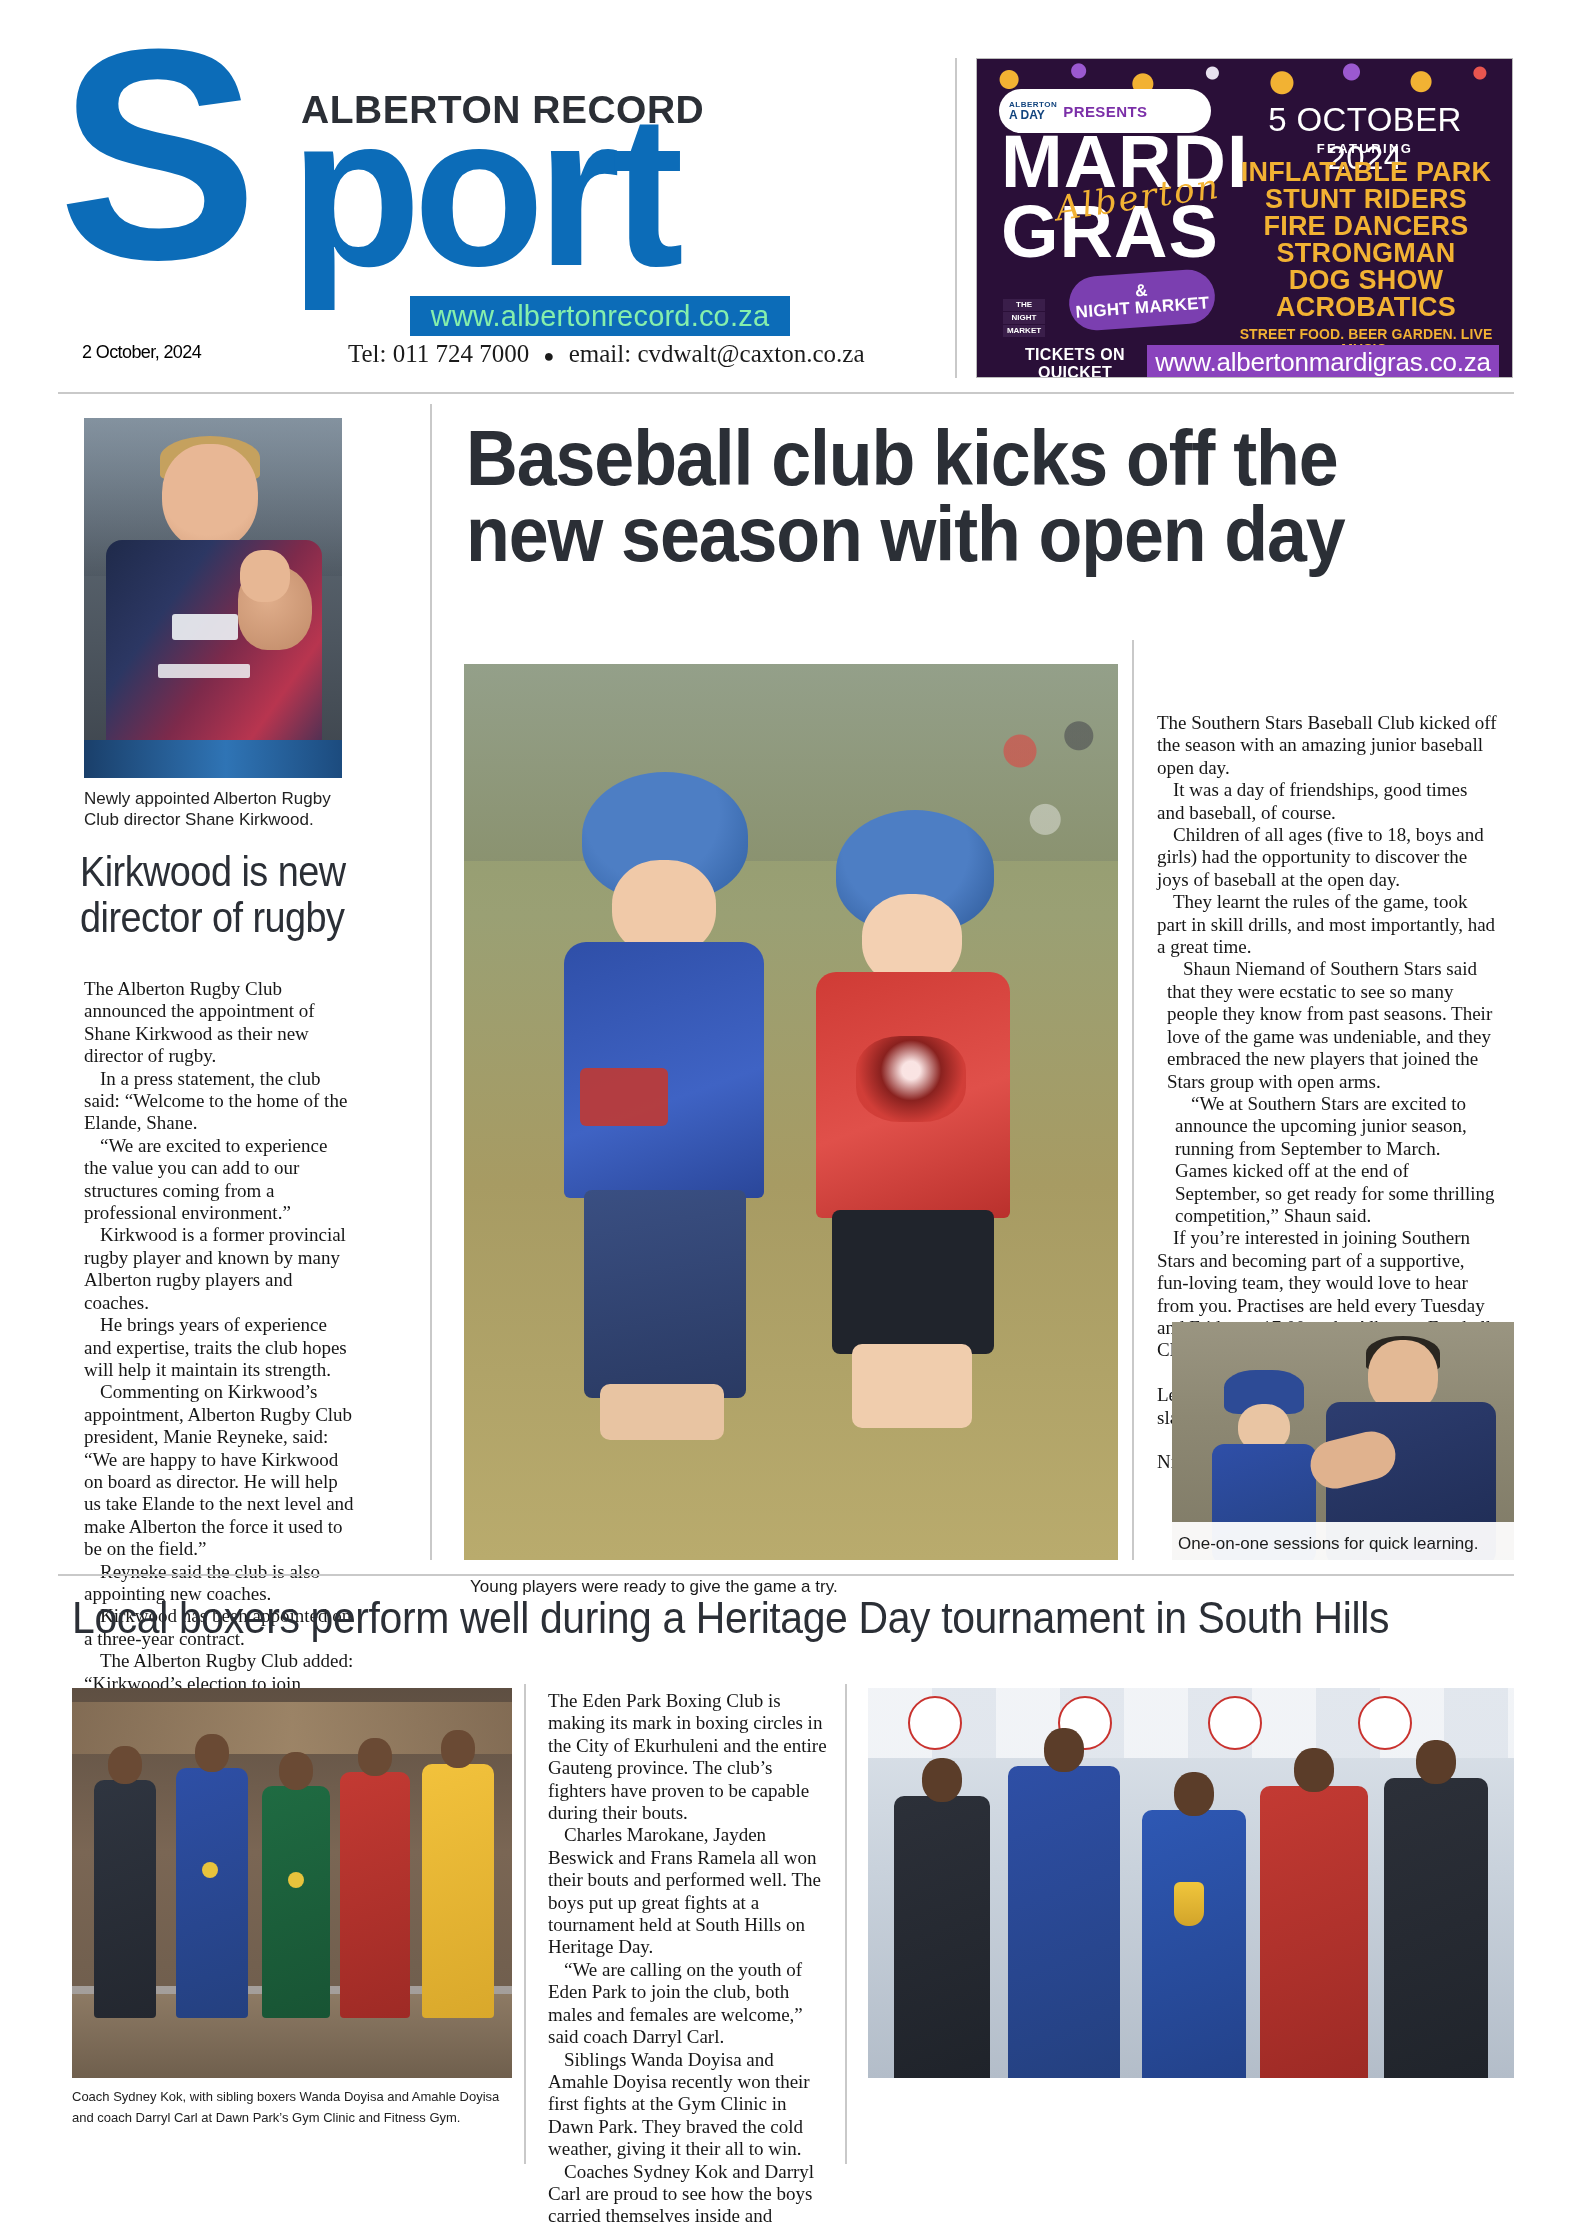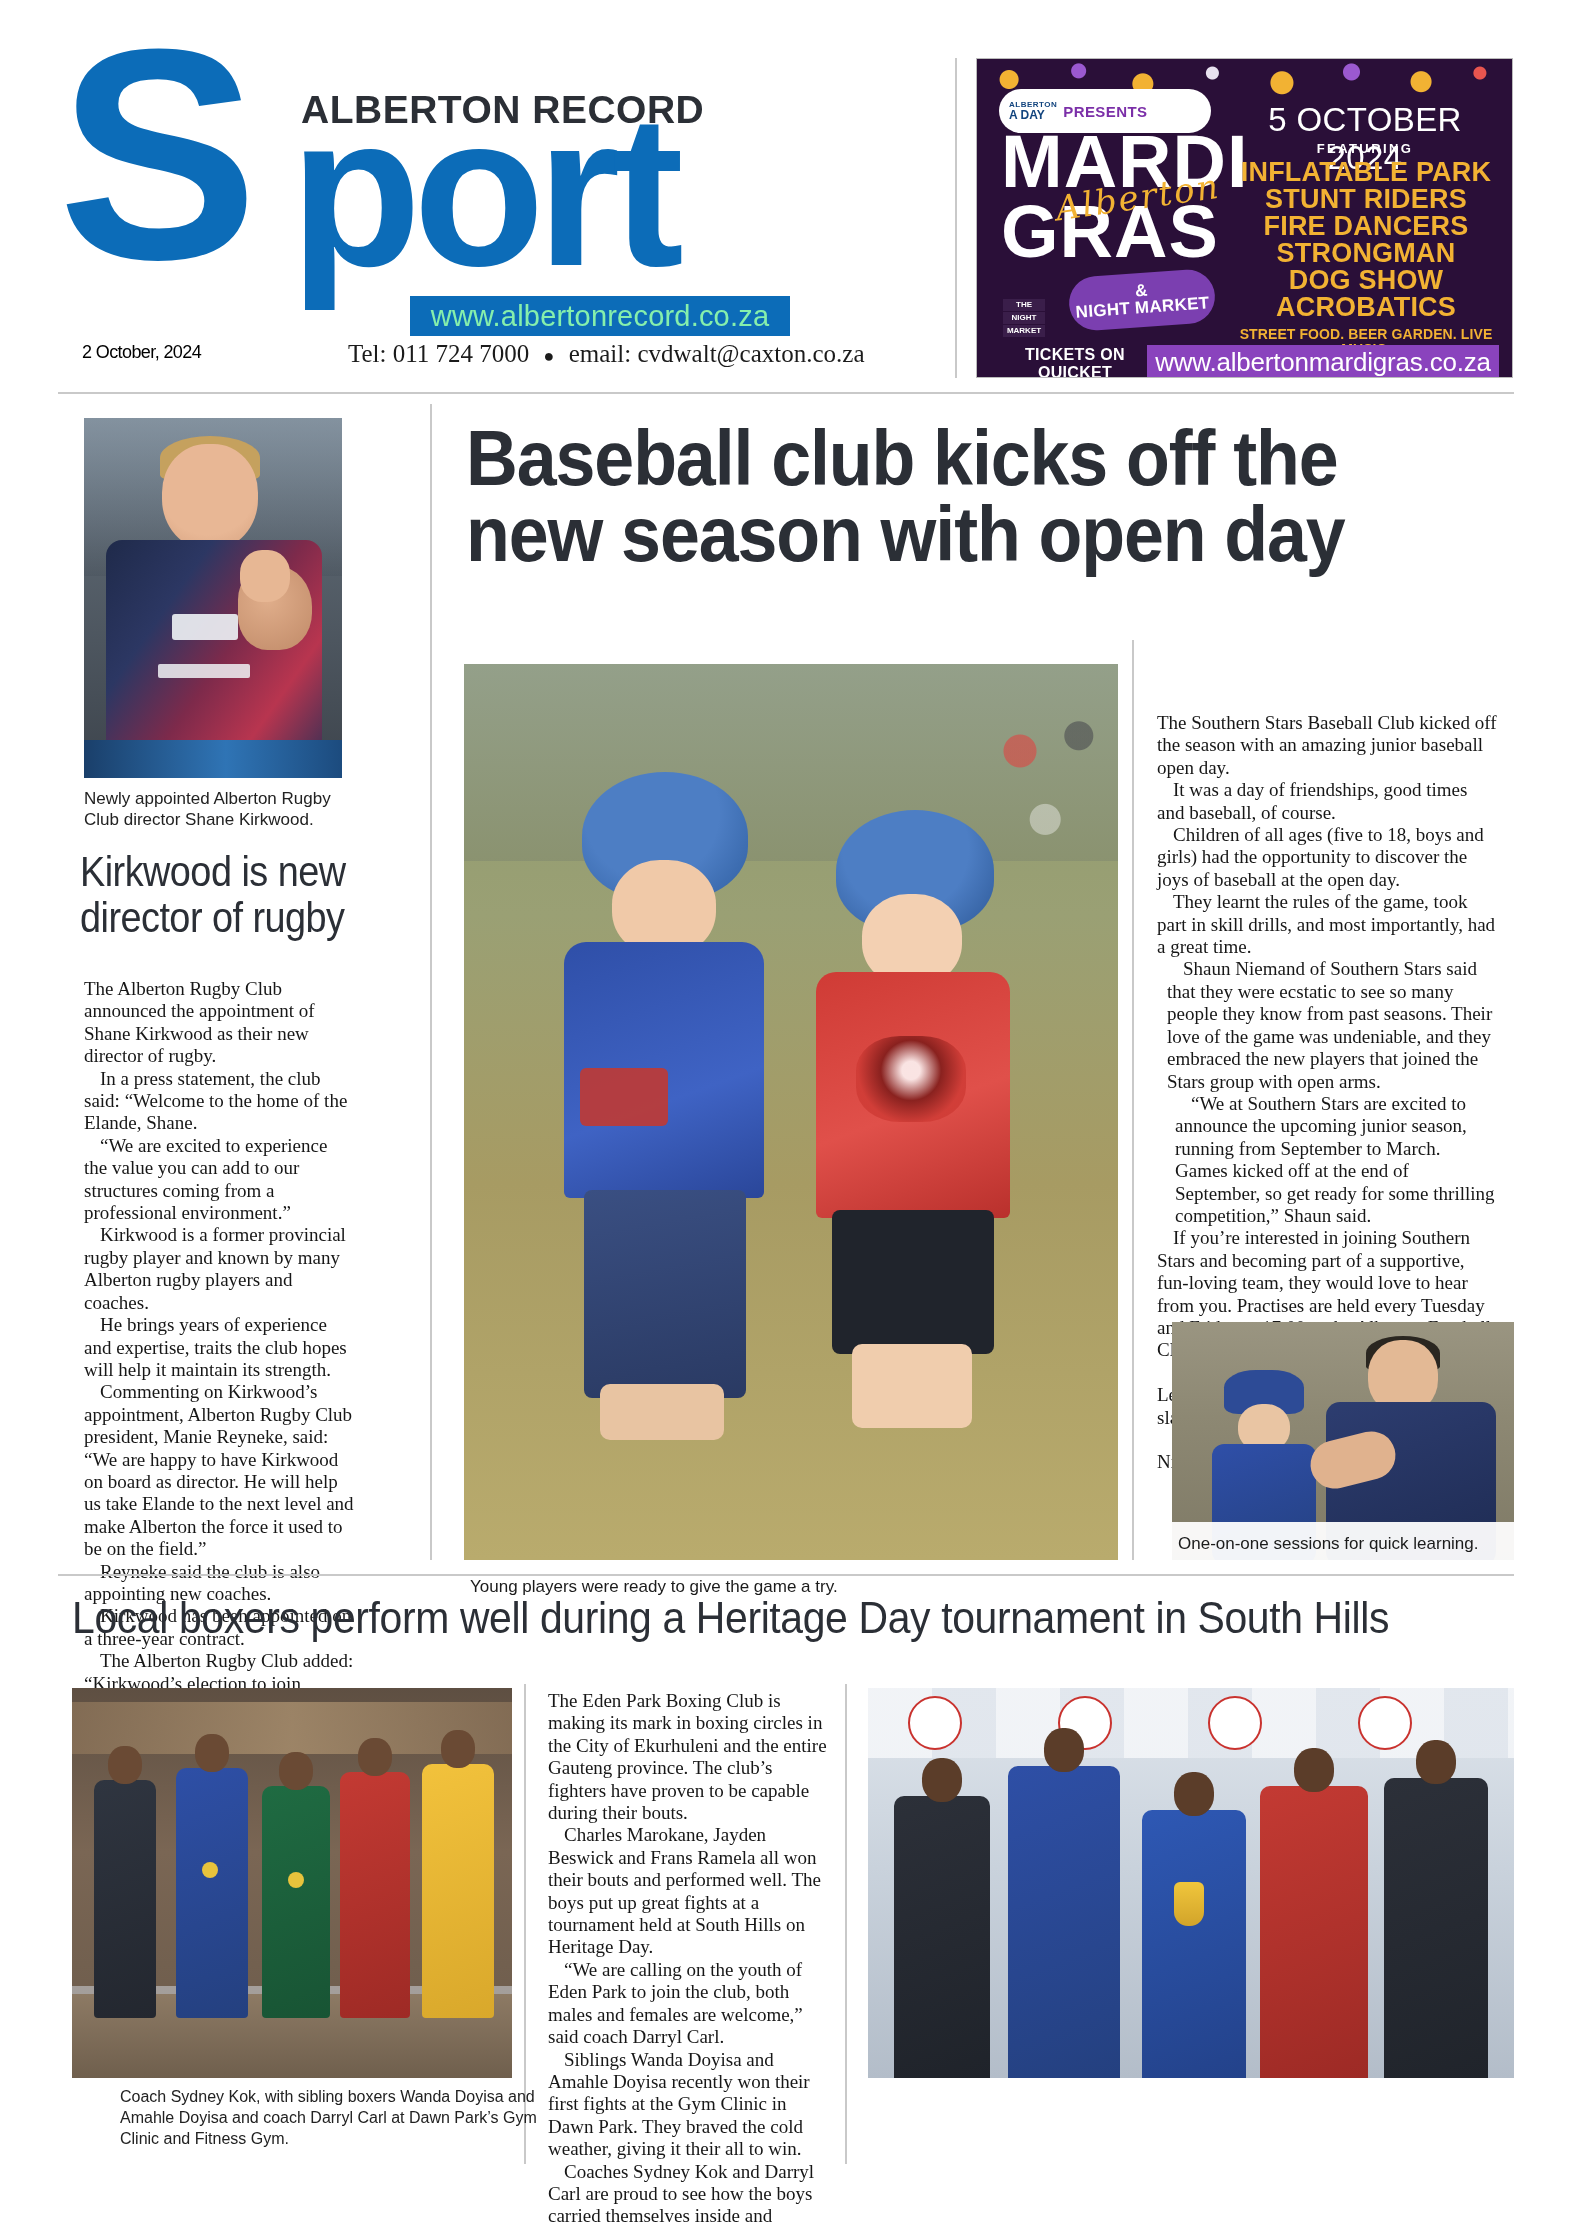--- a/index.html
+++ b/index.html
@@ -352,21 +352,21 @@
   .box-photo2 .q1 { left: 26px; width: 96px; height: 282px; background: linear-gradient(160deg,#2c3039,#1f232a); }
   .box-photo2 .q2 { left: 140px; width: 112px; height: 312px; background: linear-gradient(160deg,#2e4fa6,#24407f); }
   .box-photo2 .q3 { left: 274px; width: 104px; height: 268px; background: linear-gradient(160deg,#2e58b4,#23428a); }
   .box-photo2 .q4 { left: 392px; width: 108px; height: 292px; background: linear-gradient(160deg,#c33a33,#9d2a25); }
   .box-photo2 .q5 { left: 516px; width: 104px; height: 300px; background: linear-gradient(160deg,#2c3039,#20242b); }
   .box-photo2 .trophy { position: absolute; left: 306px; bottom: 152px; width: 30px; height: 44px;
     background: linear-gradient(180deg,#f0c63c,#d2a42a); border-radius: 6px 6px 14px 14px; }
 
   .cap-box1 {
     position: absolute; left: 72px; top: 2086px; width: 440px;
-    font-size: 16px; line-height: 21px; color: #222; margin-left: 48px;
+    font-size: 13px; line-height: 21px; color: #222;
   }
   .cap-box2 {
     position: absolute; left: 868px; top: 2086px; width: 650px;
     font-size: 17px; line-height: 21px; color: #222;
   }
 </style>
 </head>
 <body>
 
 <div class="page">

